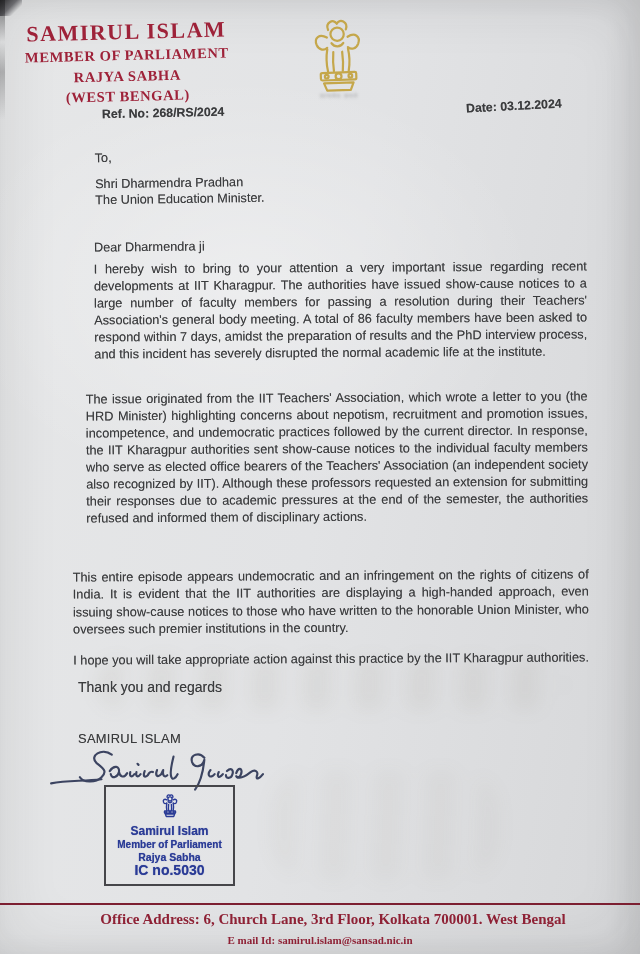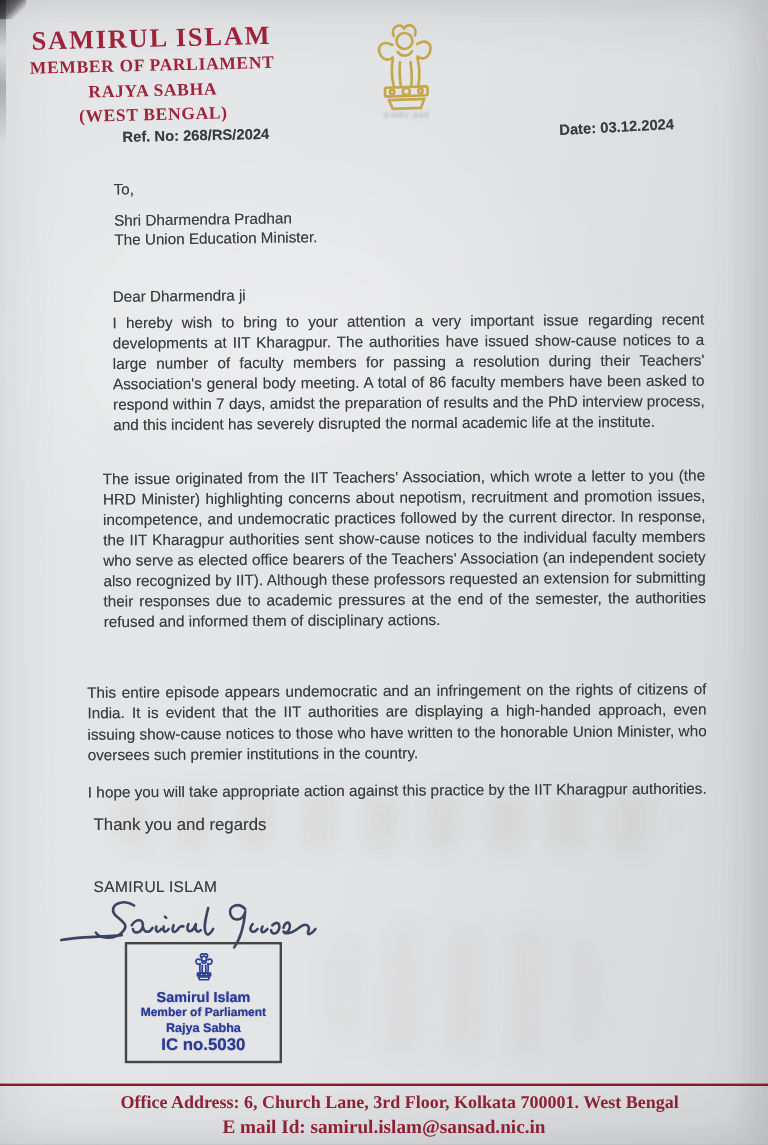--- a/index.html
+++ b/index.html
@@ -64,21 +64,21 @@
   .stamp-text .l1{font-size:12px;margin-top:3px;}
   .stamp-text .l2{font-size:10px;}
   .stamp-text .l3{font-size:10.5px;}
   .stamp-text .l4{font-size:14px;}
 
   
   .footer-rule{position:absolute;top:903px;left:0;width:640px;height:2px;background:#7c1f31;}
   .footer{position:absolute;top:908px;left:0;width:640px;text-align:center;
     font-family:"Liberation Serif",serif;font-weight:bold;color:#8e2135;}
   .footer .addr{font-size:15px;line-height:22px;padding-left:26px;}
-  .footer .mail{font-size:16px;line-height:20px;}
+  .footer .mail{font-size:11px;line-height:20px;}
 </style>
 </head>
 <body>
 
 <svg width="0" height="0" style="position:absolute" aria-hidden="true">
   <symbol id="ashoka" viewBox="0 0 100 130">
     <circle cx="50" cy="30" r="9"></circle>
     <path d="M38,24 C34,14 46,8 50,16 C54,8 66,14 62,24"></path>
     <path d="M36,34 C26,28 18,34 22,44 C25,51 32,52 36,48"></path>
     <path d="M64,34 C74,28 82,34 78,44 C75,51 68,52 64,48"></path>

